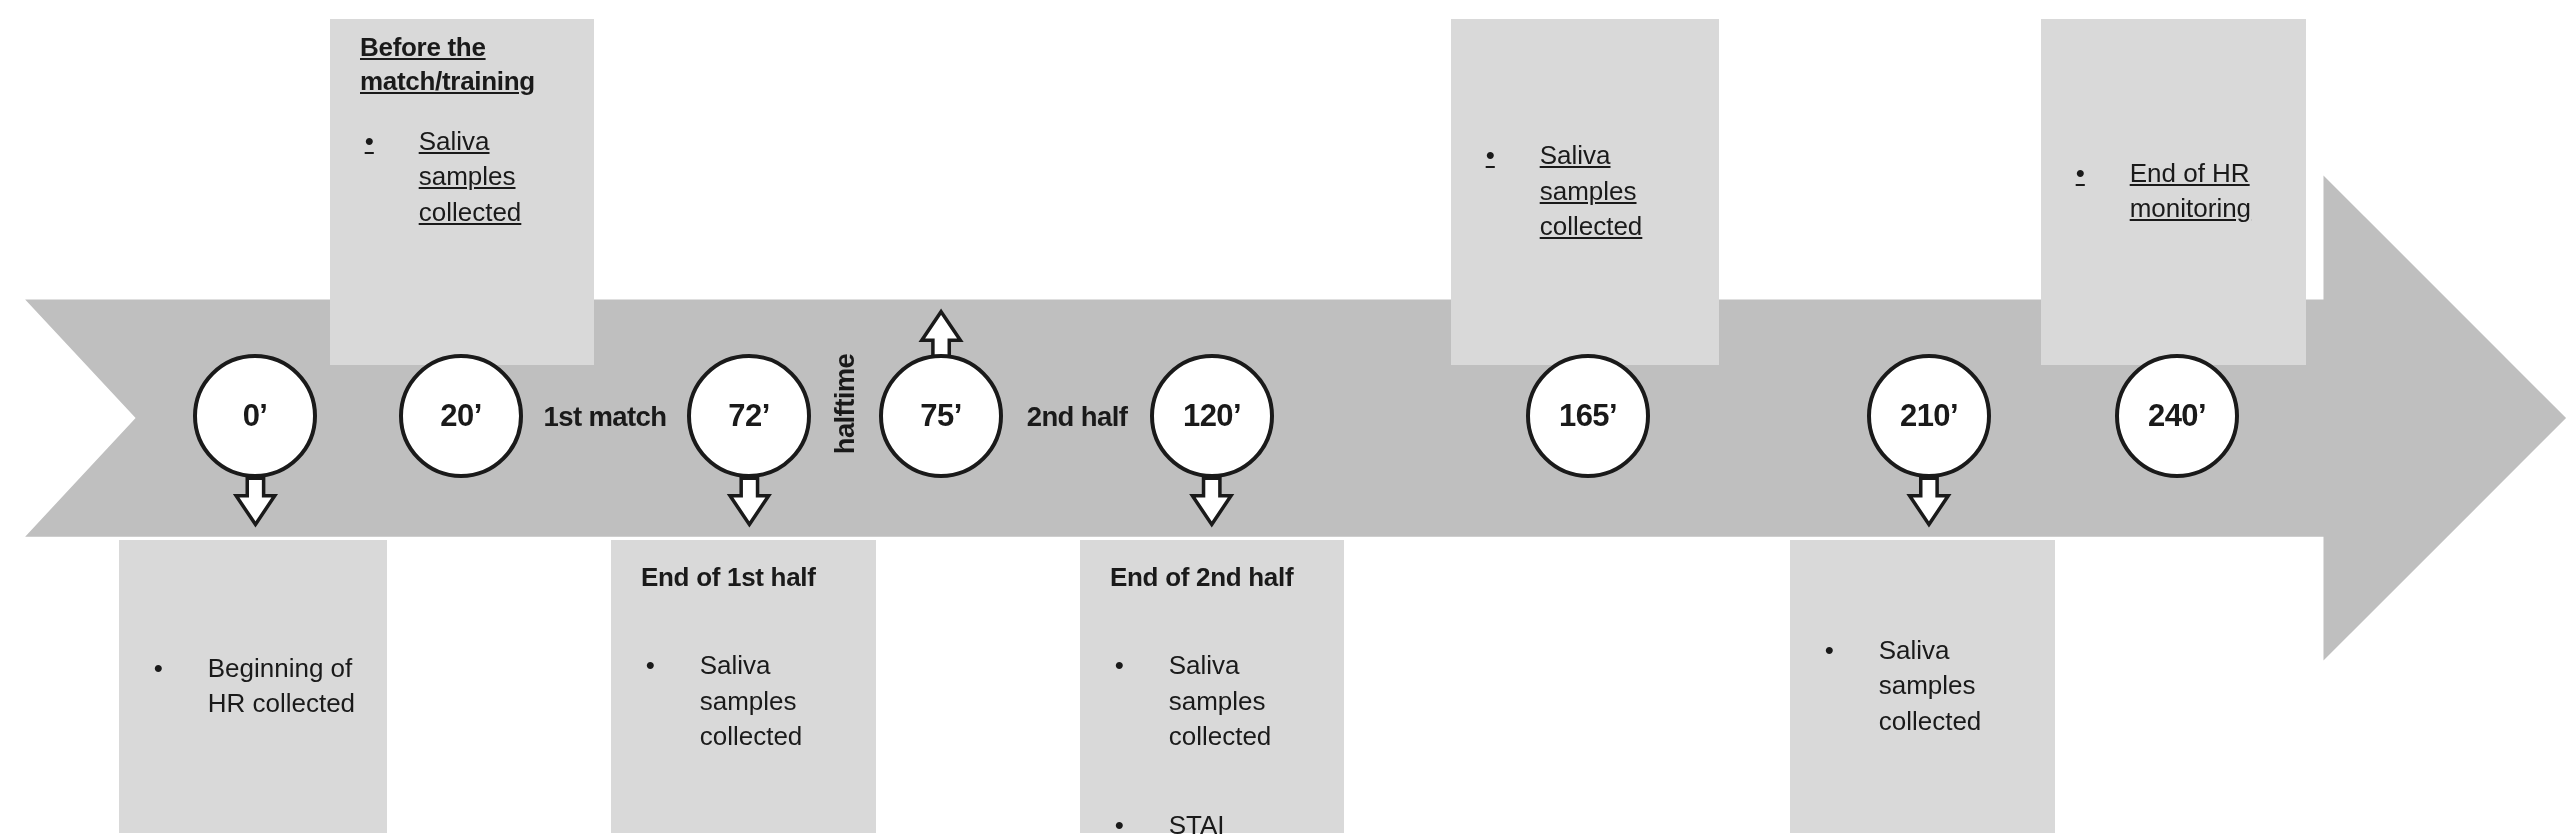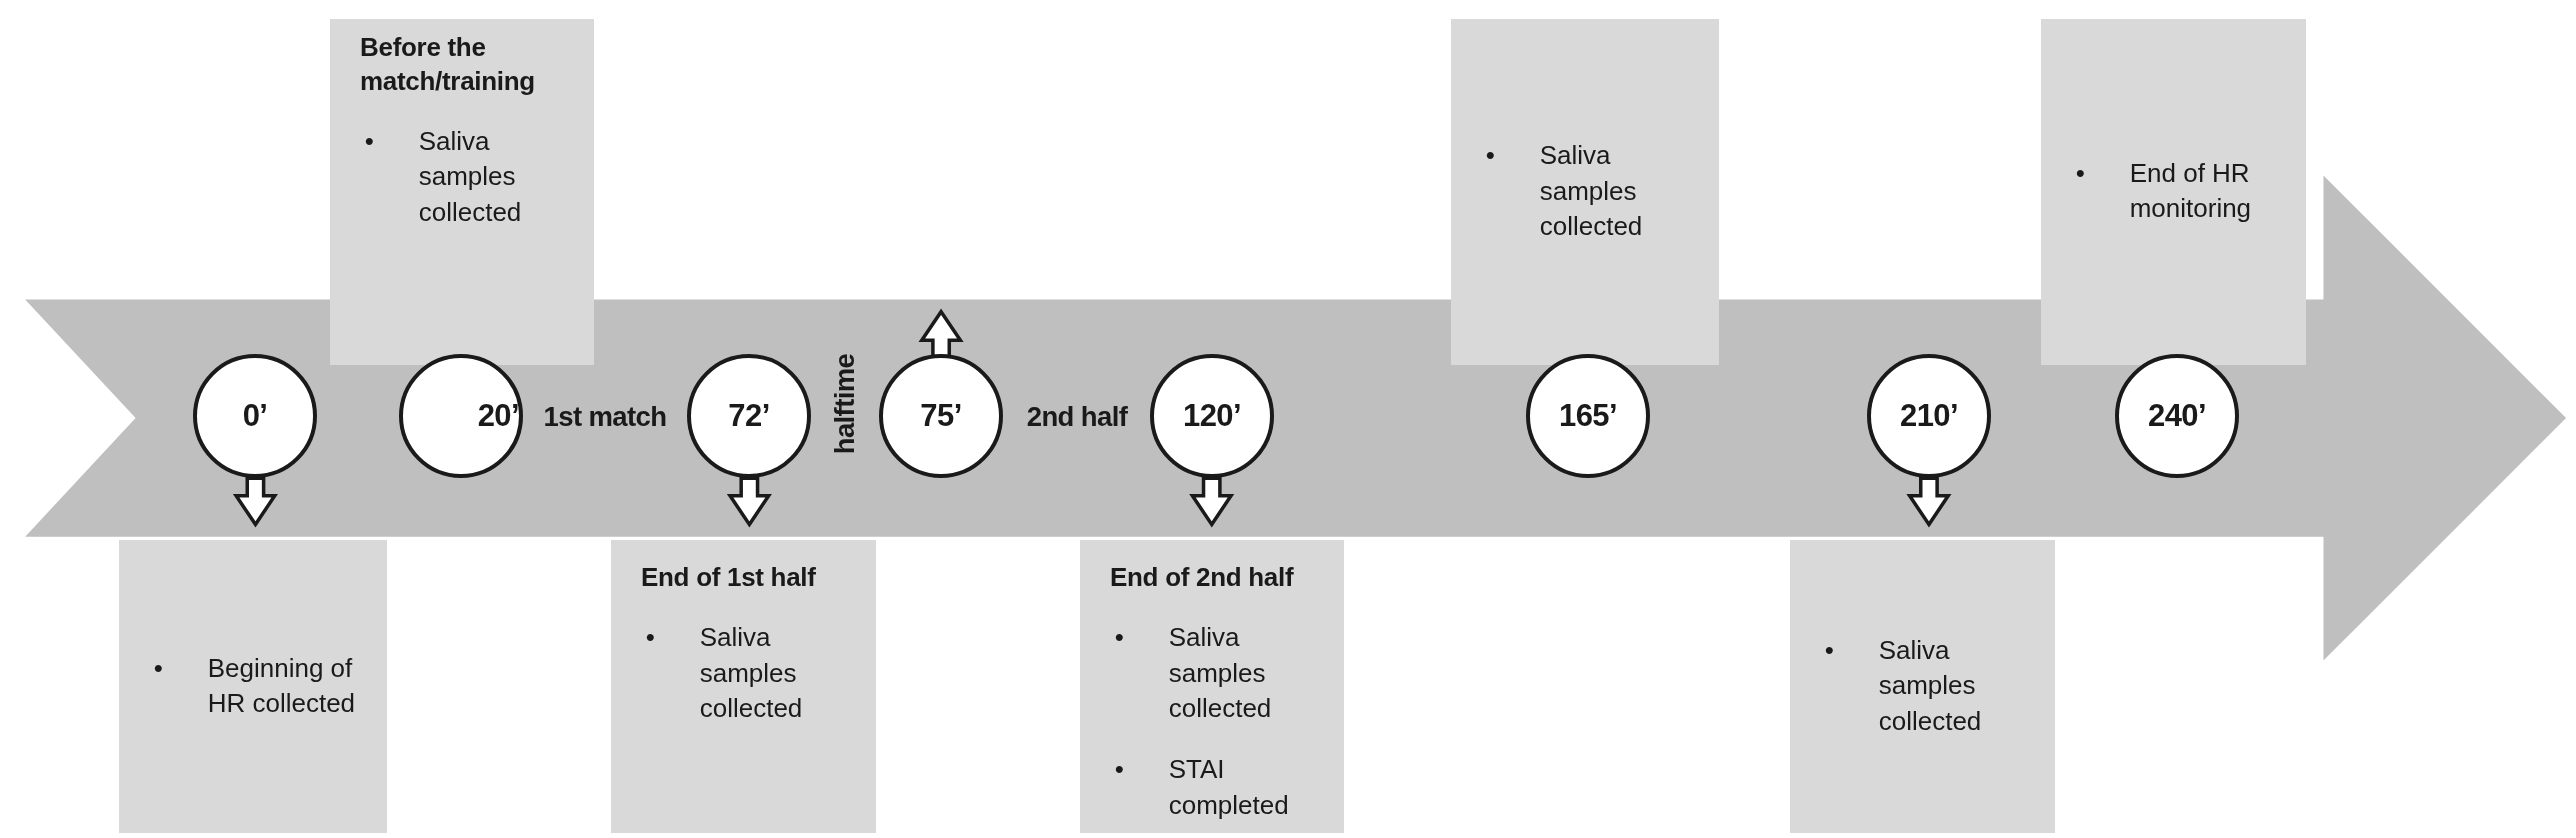--- a/index.html
+++ b/index.html
@@ -9,22 +9,22 @@
   }
   .canvas{position:relative;width:2576px;height:839px;}
   .banner-svg{position:absolute;left:0;top:0;z-index:1;}
   .band{fill:var(--band-gray,#bfbfbf);}
   .conn{fill:#ffffff;stroke:var(--line-black,#1a1a1a);stroke-width:6;stroke-linejoin:miter;}
   .box{
     position:absolute;z-index:2;background:var(--box-gray,#d9d9d9);
     box-sizing:border-box;display:flex;flex-direction:column;
     padding:10.5px 15px 11.7px 30px;
   }
-  .box.top{top:19px;height:346px;}
-  .box.bottom{top:540px;height:293px;}
+  .box.top{top:19px;height:346px;text-decoration:underline;}
+  .box.bottom{top:540px;height:293px;gap:28px;}
   .box.center{justify-content:center;}
   .box.head-pad{padding-top:20px;}
   .heading{
     font-weight:bold;font-size:26px;line-height:1.32;
     letter-spacing:-0.3px;white-space:pre-line;
   }
   .bullet-item{display:flex;align-items:flex-start;}
   .heading + .bullet-item, .bullet-item + .bullet-item{margin-top:26px;}
   .dot{flex:none;width:54px;font-size:26px;line-height:1.36;padding-left:4.7px;}
   .btext{font-size:26px;line-height:1.36;white-space:pre-line;}
@@ -125,21 +125,21 @@
       <span class="dot">•</span>
       <span class="btext">Saliva
 samples
 collected</span>
     </div>
   </div>
 
   <div class="node-circle" style="left:193px;">
       <span>0’</span>
     </div>
-  <div class="node-circle" style="left:399px;justify-content:flex-end;">
+  <div class="node-circle" style="left:399px;">
       <span>20’</span>
     </div>
   <div class="node-circle" style="left:687px;">
       <span>72’</span>
     </div>
   <div class="node-circle" style="left:879px;">
       <span>75’</span>
     </div>
   <div class="node-circle" style="left:1150px;">
       <span>120’</span>

